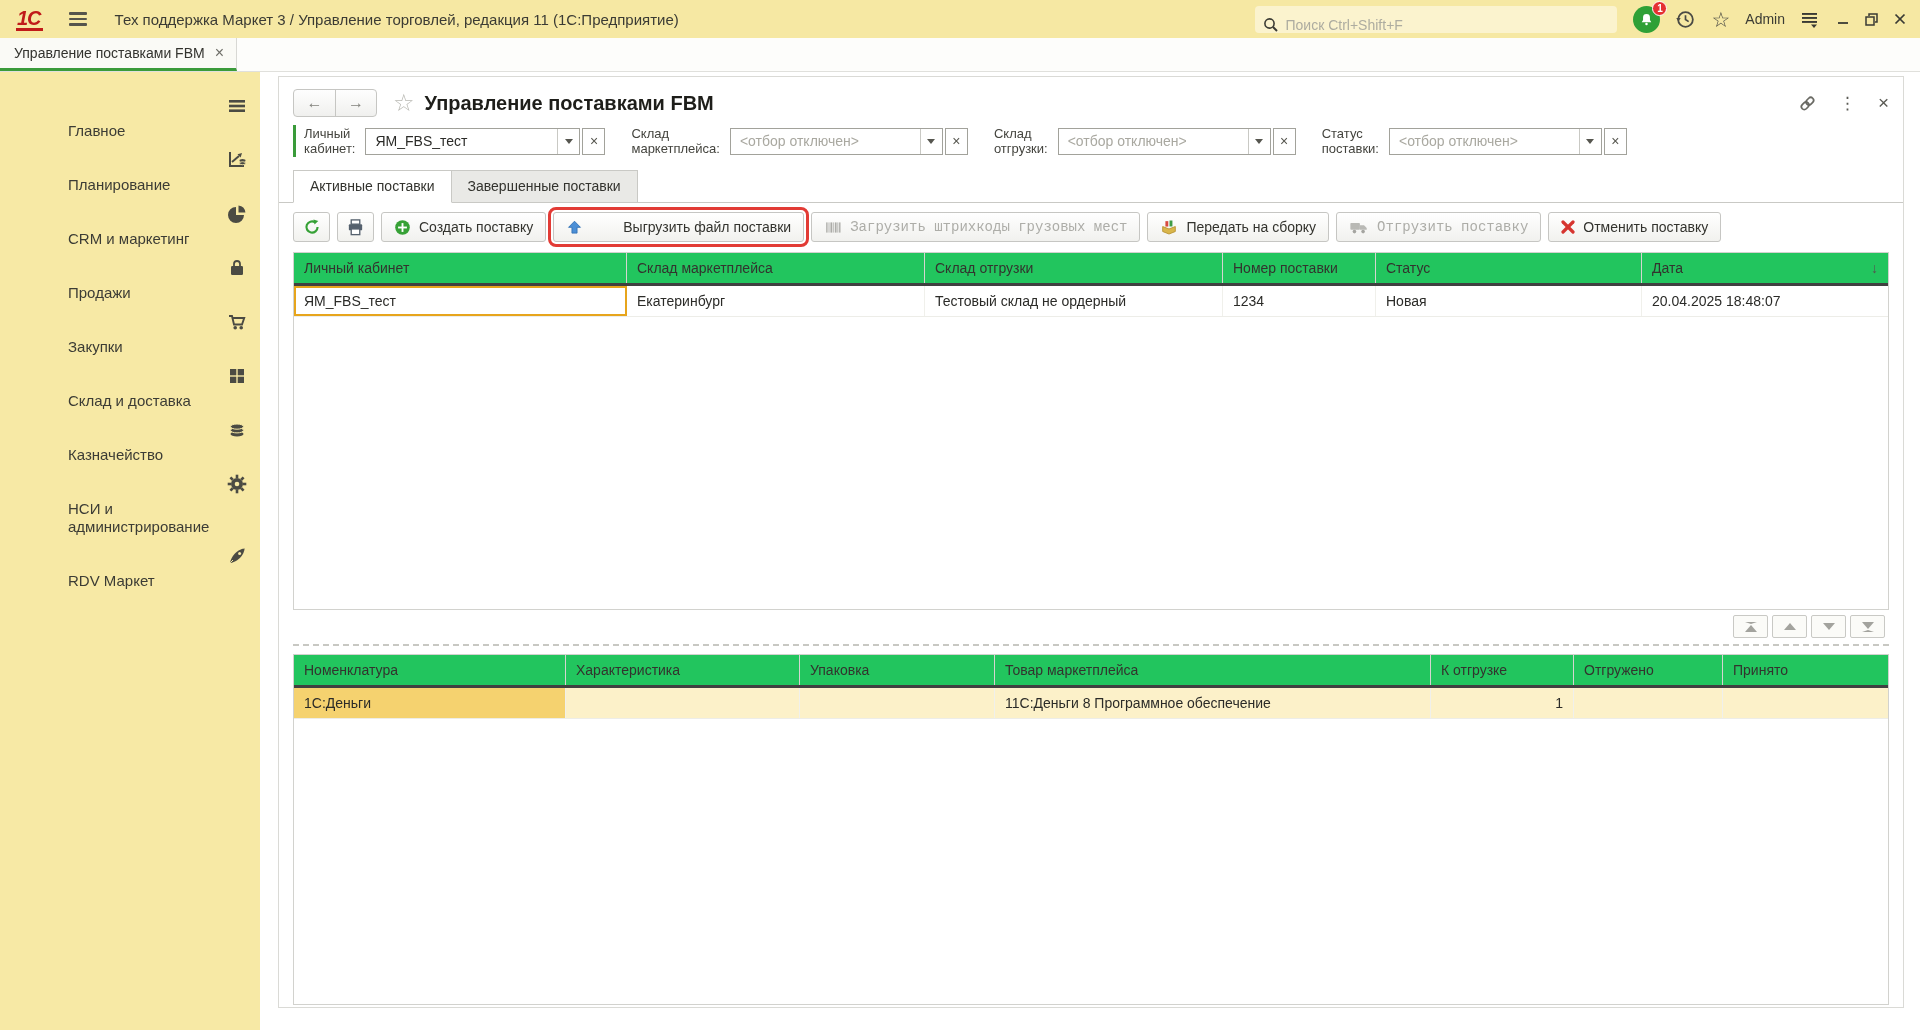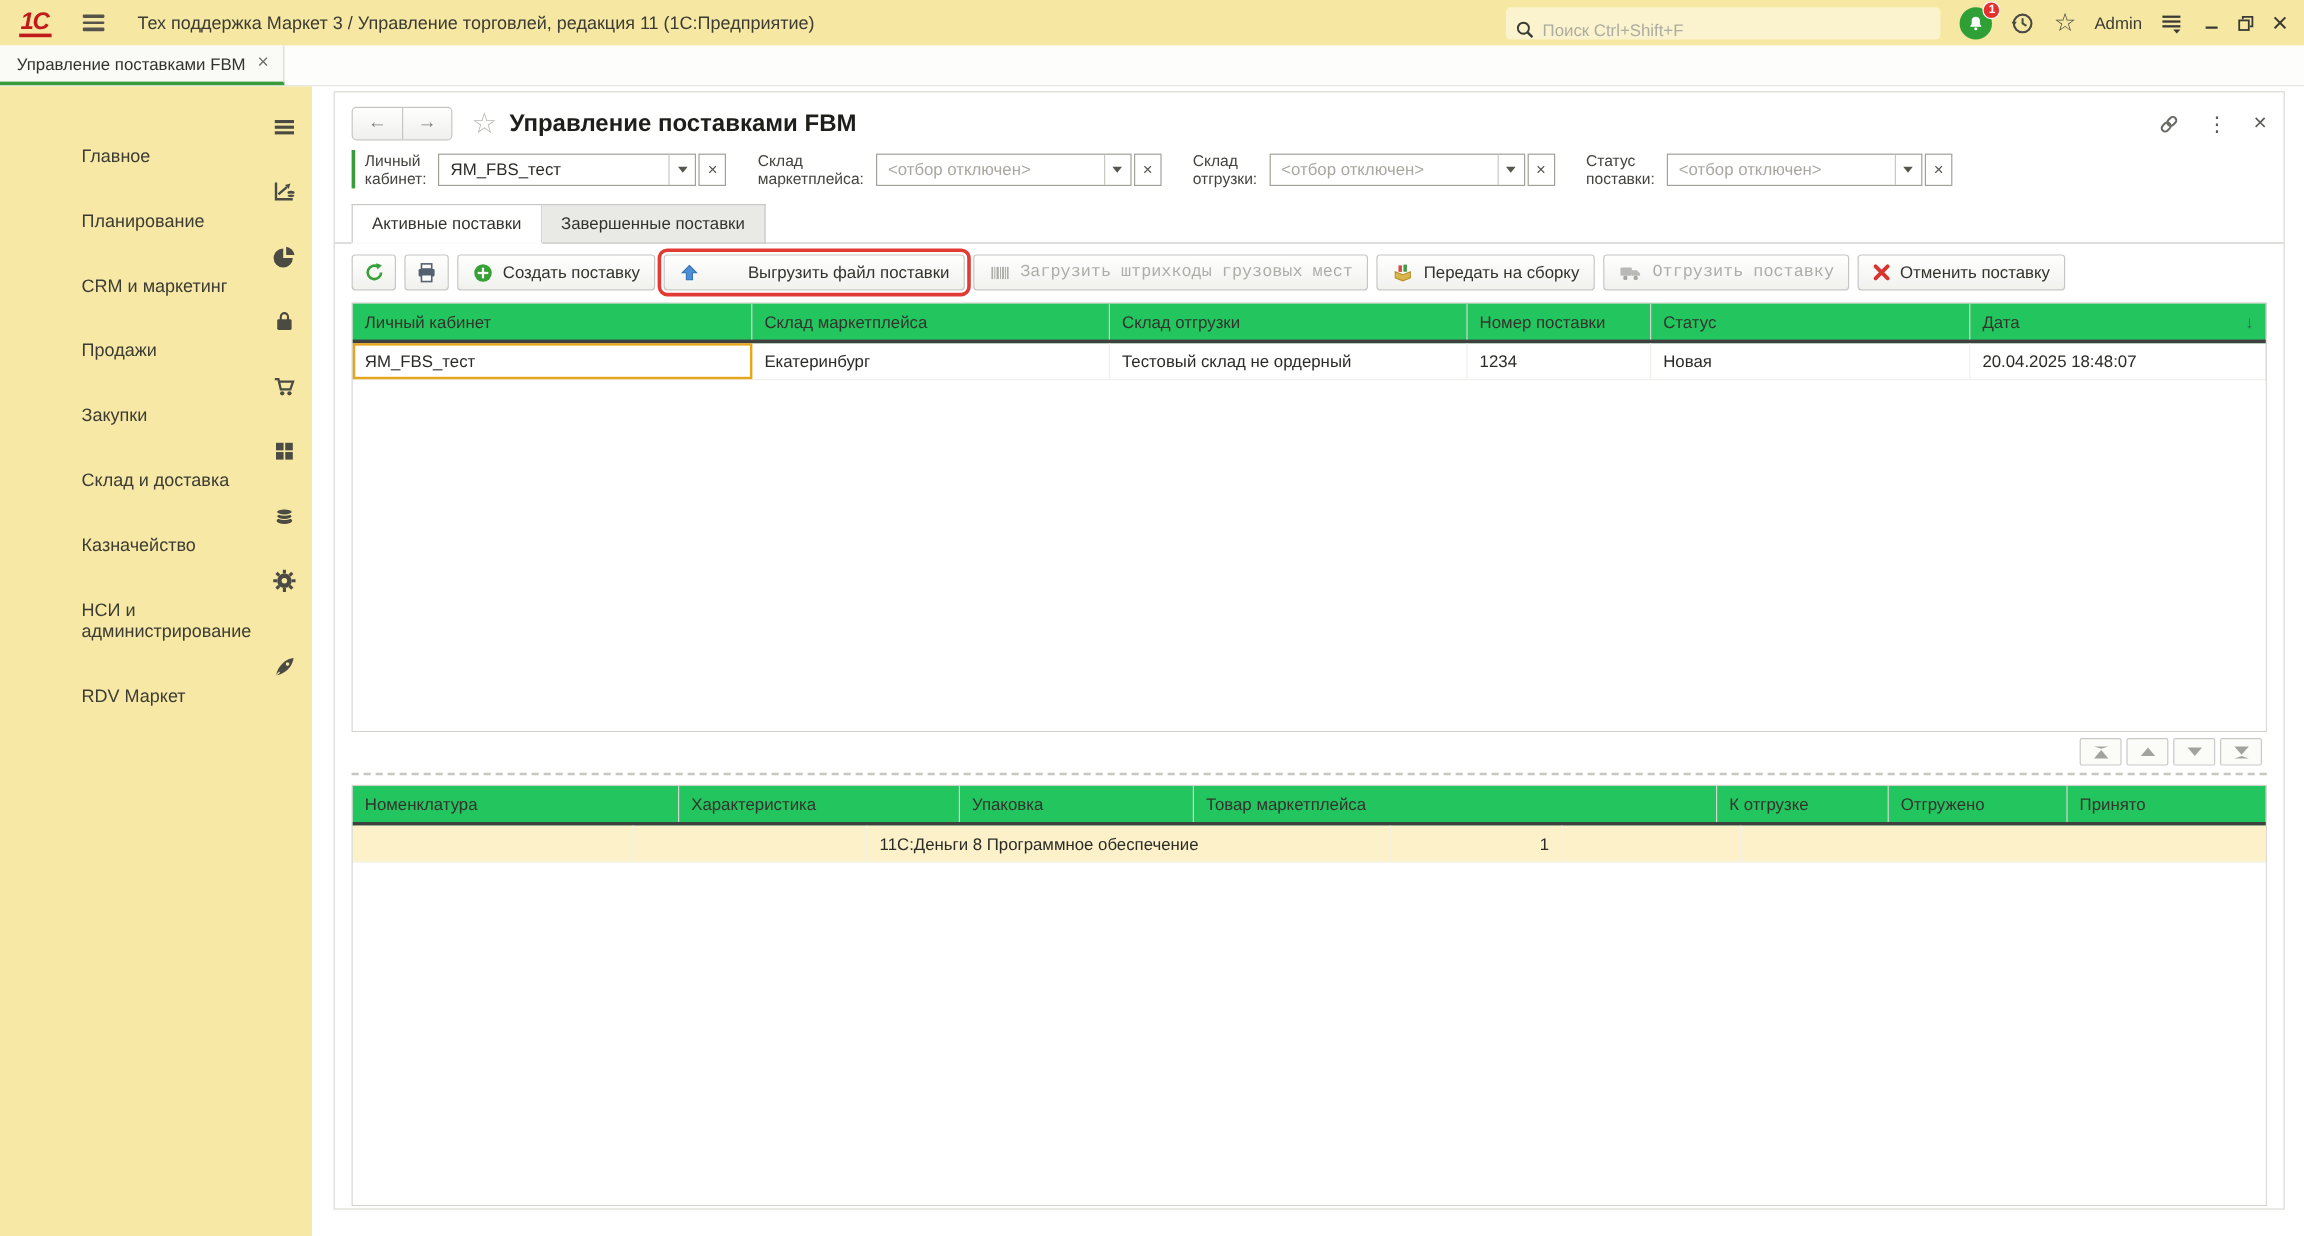--- a/index.html
+++ b/index.html
@@ -566,20 +566,21 @@
               <span>К отгрузке</span>
             </div>
           <div class="th lc5">
               <span>Отгружено</span>
             </div>
           <div class="th lc6">
               <span>Принято</span>
             </div>
         </div>
         <div class="grid-row lower-row">
+          <div class="td lc0 sel">1С:Деньги</div>
           <div class="td lc1"></div>
           <div class="td lc2"></div>
           <div class="td lc3">11С:Деньги 8 Программное обеспечение</div>
           <div class="td lc4 num">1</div>
           <div class="td lc5"></div>
           <div class="td lc6"></div>
         </div>
         <div class="lower-fill"></div>
       </div>
 

